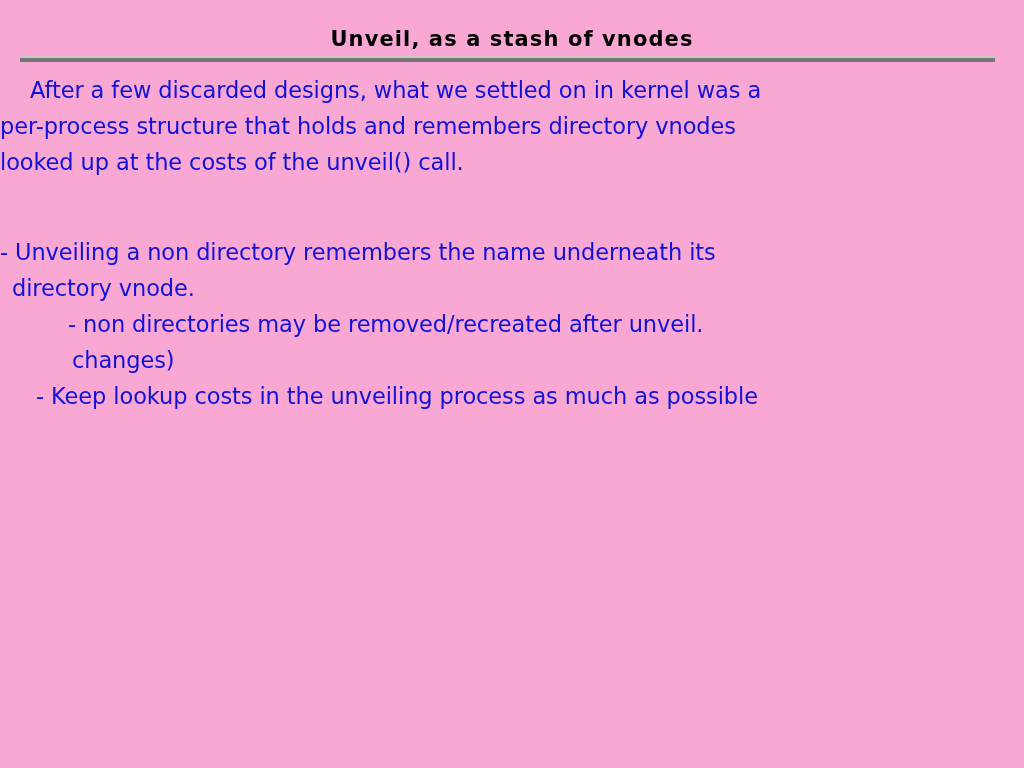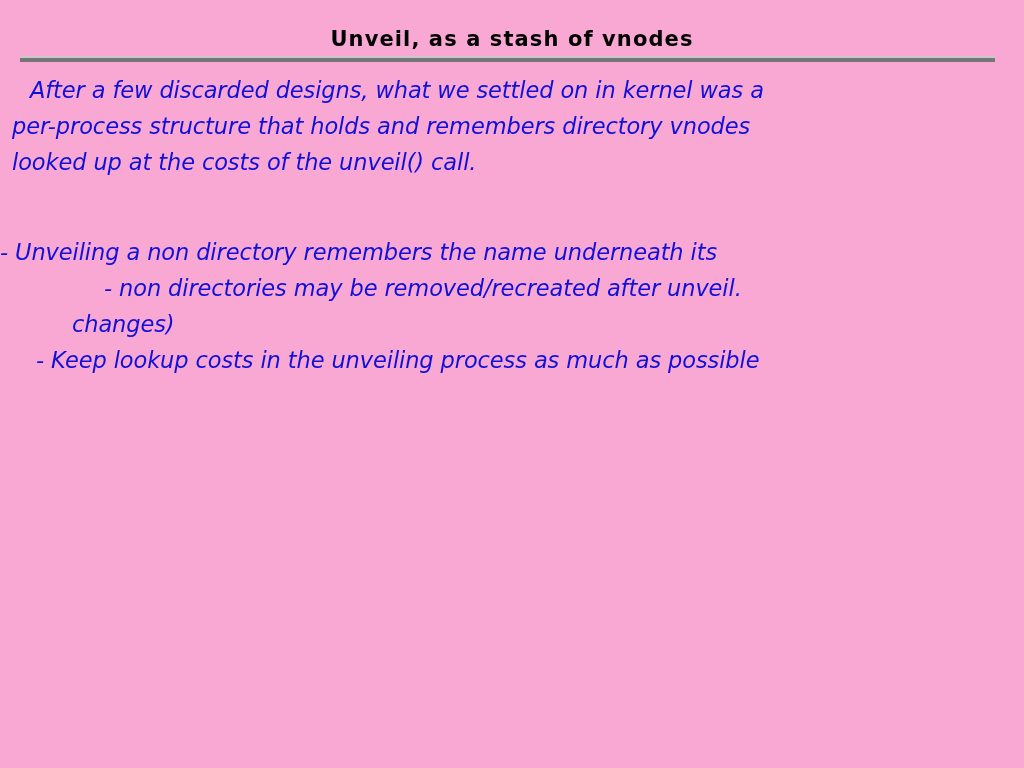--- a/index.html
+++ b/index.html
@@ -65,37 +65,36 @@
     height: 4px;
     background: #767676;
   }
 
   
   .body-area {
     position: absolute;
     left: 0;
     top: 72px;
     width: 1024px;
-    font-style: italic;
   }
 
   .line {
     color: #1010d8;
     font-family: "DejaVu Sans", sans-serif;
     font-size: 22.5px;
     line-height: 36px;
     white-space: nowrap;
     letter-spacing: -0.1px;
   }
 
   .indent-para-first { padding-left: 30px; }
-  .indent-para       { padding-left: 12px; }
+  .indent-para       { }
   .indent-bullet1    { }
   .indent-bullet1-cont { padding-left: 12px; }
-  .indent-bullet2    { padding-left: 68px; margin-left: 36px; }
+  .indent-bullet2    { padding-left: 68px; }
   .indent-bullet2-cont { padding-left: 72px; }
   .indent-bullet-last { padding-left: 36px; }
 
   .spacer { height: 36px; }
   .spacer-small { height: 18px; }
 </style>
 </head>
 <body>
 
 <div class="slide">
@@ -113,19 +112,20 @@
       <div class="line indent-para-first">After a few discarded designs, what we settled on in kernel was a</div>
       <div class="line indent-para">per-process structure that holds and remembers directory vnodes</div>
       <div class="line indent-para">looked up at the costs of the unveil() call.</div>
     </div>
 
     <div class="spacer"></div>
     <div class="spacer-small"></div>
 
     <div class="bullet-block">
       <div class="line indent-bullet1">- Unveiling a non directory remembers the name underneath its</div>
+      <div class="line indent-bullet1-cont">directory vnode.</div>
       <div class="line indent-bullet2">- non directories may be removed/recreated after unveil.</div>
       <div class="line indent-bullet2-cont">changes)</div>
       <div class="line indent-bullet-last">- Keep lookup costs in the unveiling process as much as possible</div>
     </div>
 
   </div>
 </div>
 
 </body></html>

